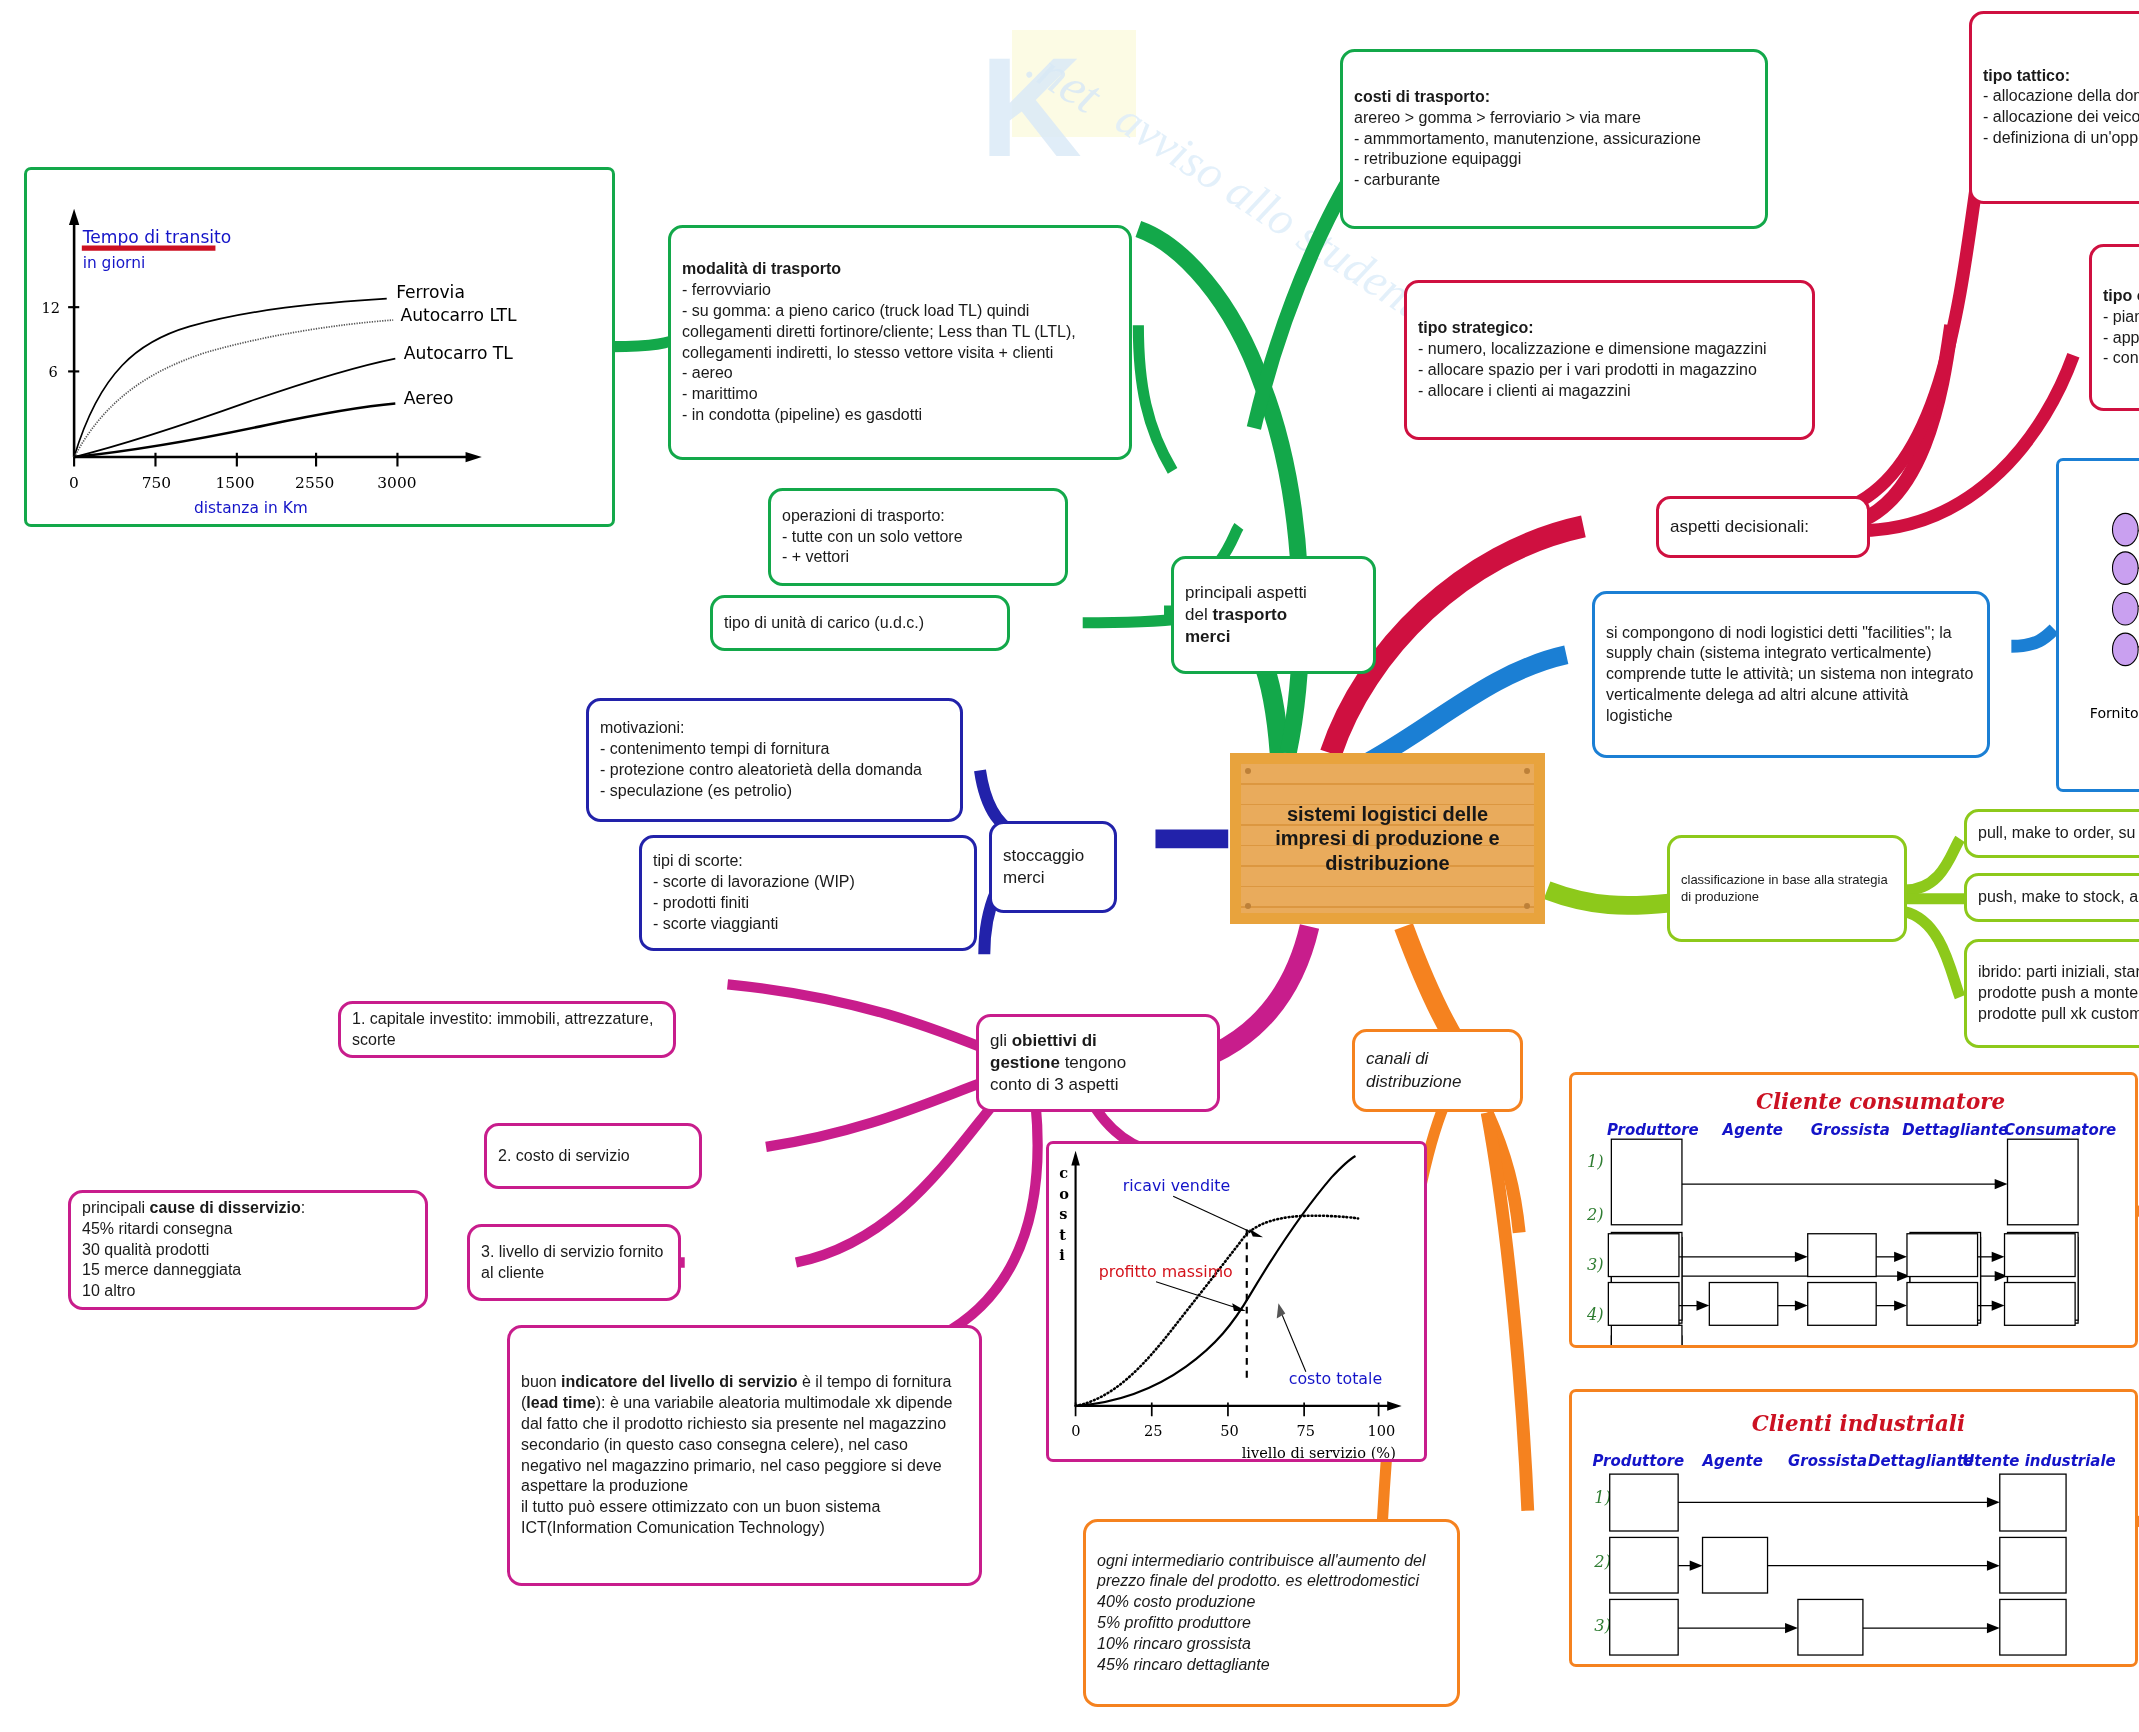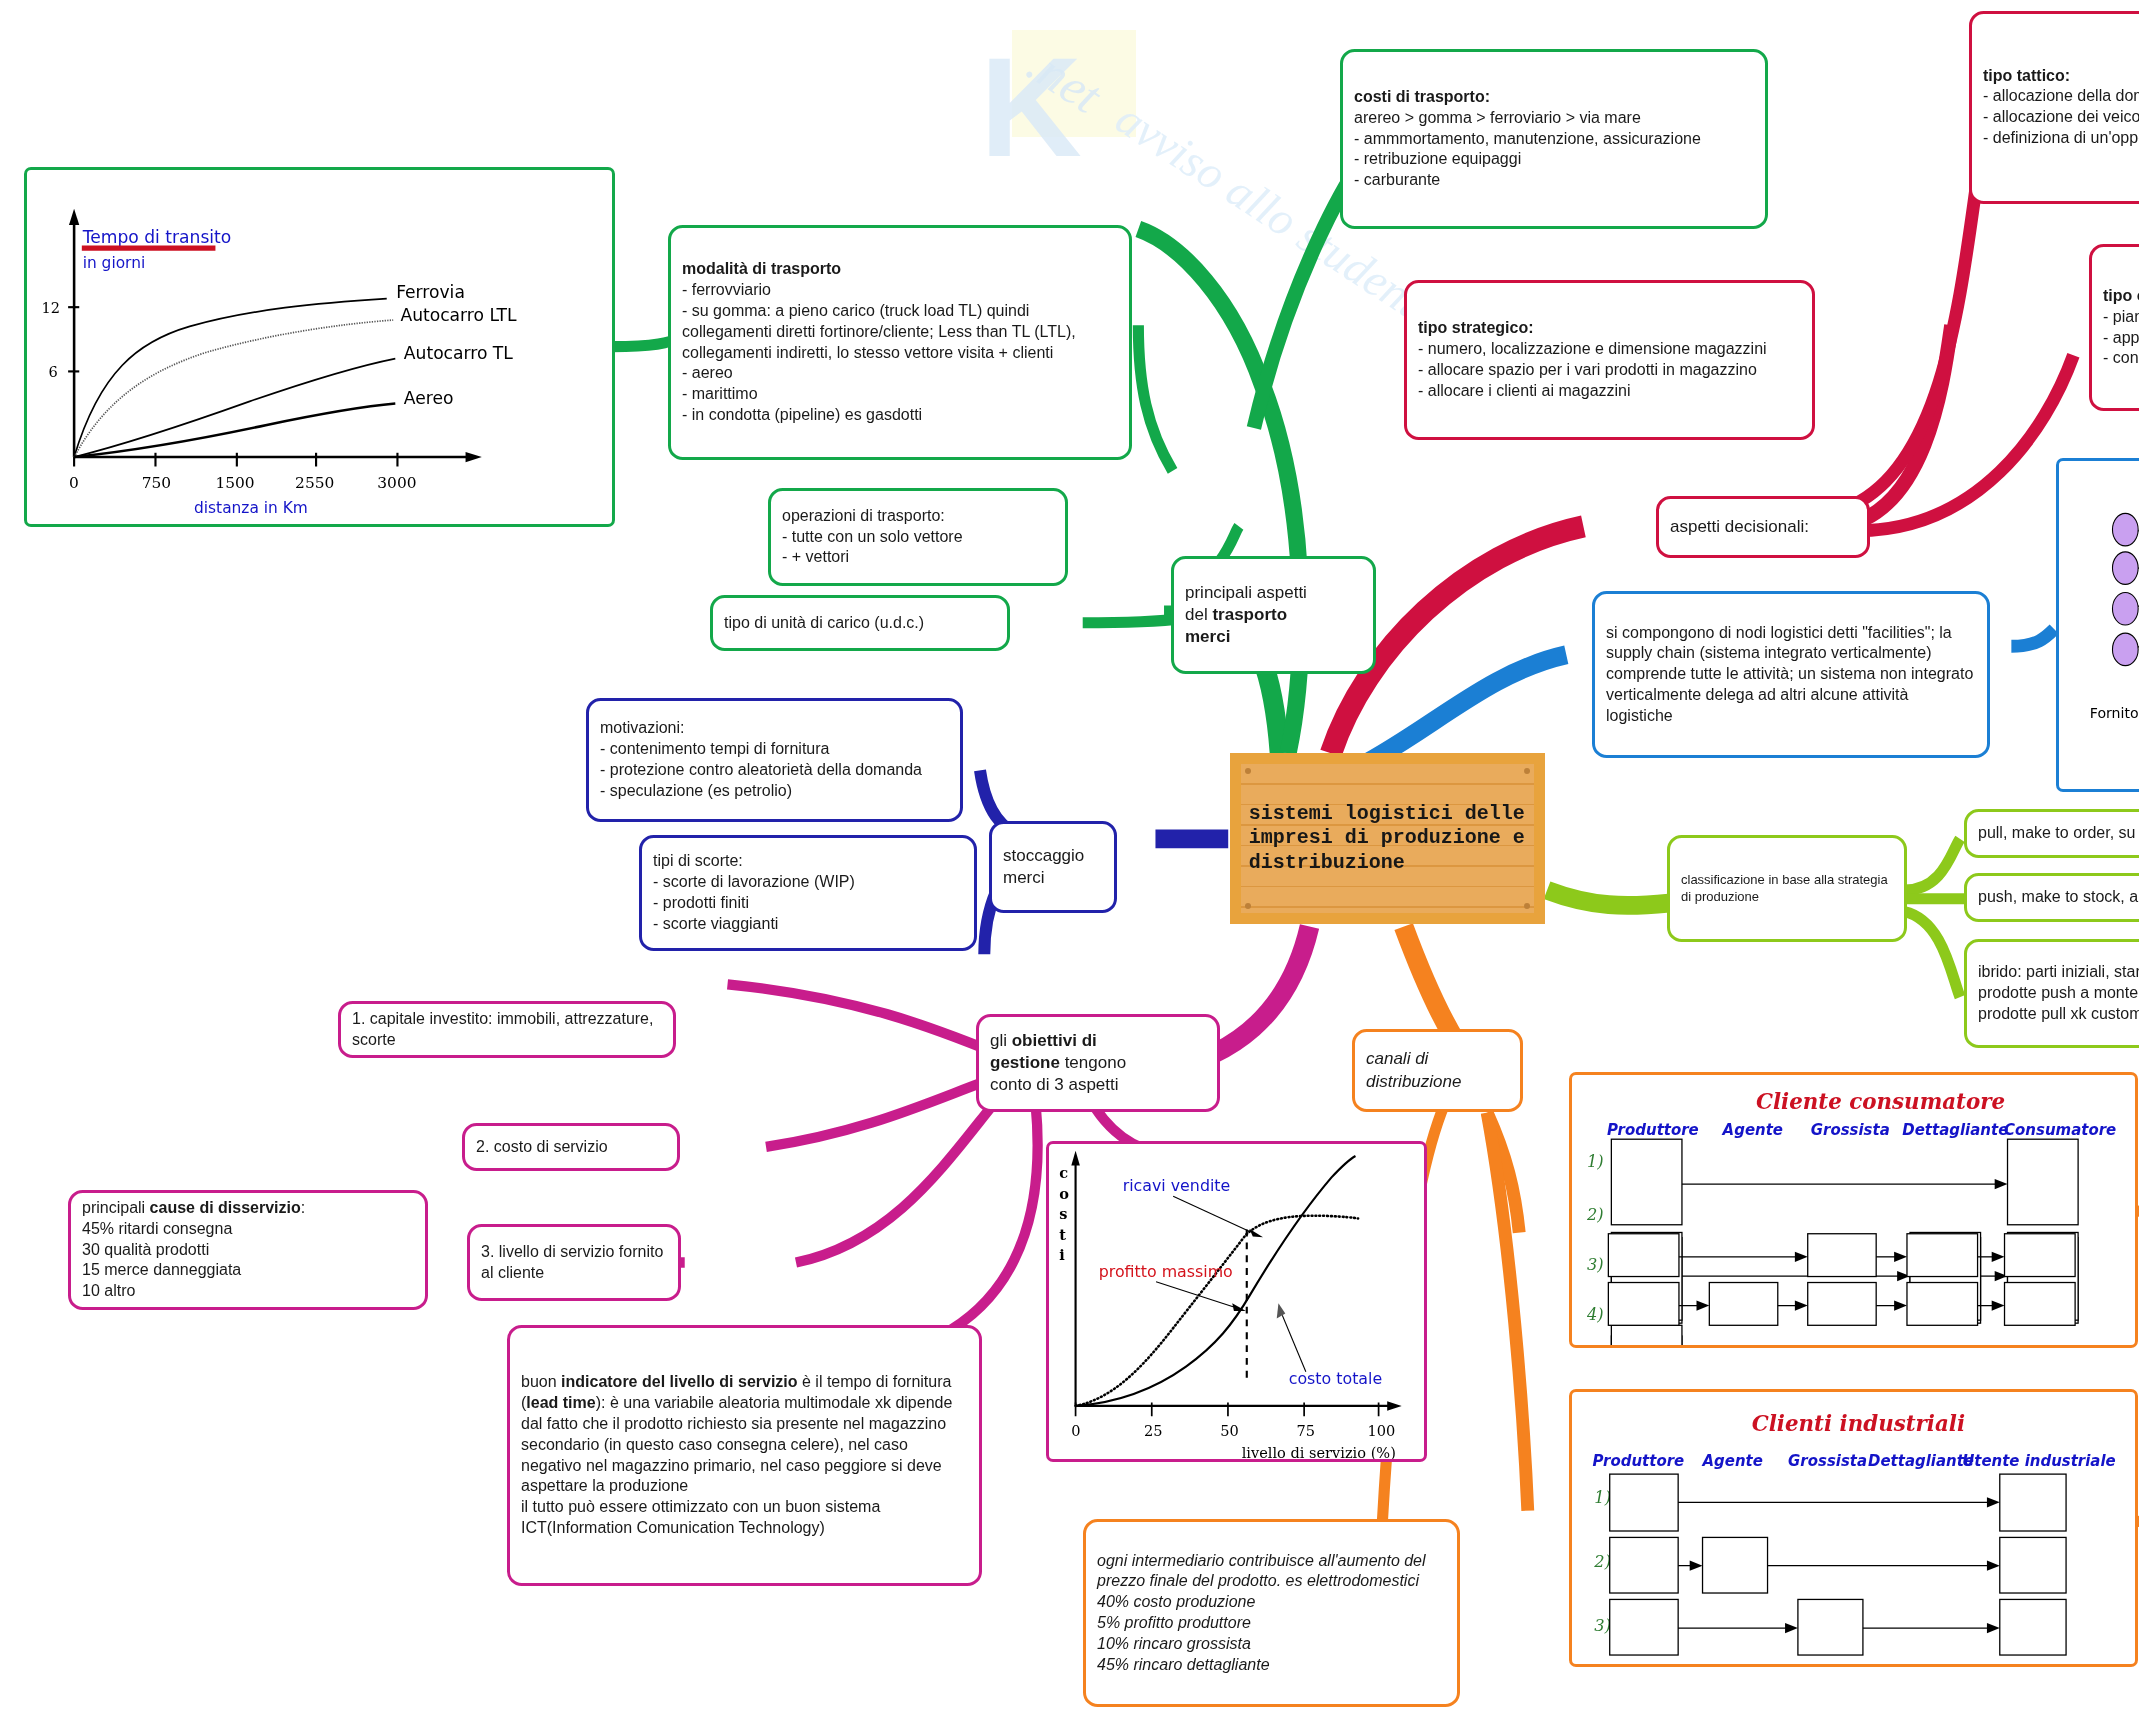--- a/index.html
+++ b/index.html
@@ -30,21 +30,21 @@
   svg.links{position:absolute;left:0;top:0;width:2557px;height:1732px;pointer-events:none;}
 
   
   .center{position:absolute;left:1230px;top:753px;width:315px;height:171px;
           background:linear-gradient(#e8a33d,#d98c25);
           border:11px solid #e8a33d;box-sizing:border-box;
           box-shadow:0 0 0 1.3px #b8751c inset;}
   .center .plank{position:absolute;inset:0;
      background:repeating-linear-gradient(180deg,#e9ab5c 0px,#e9ab5c 19px,#dc9740 19px,#dc9740 20.5px);}
   .center .txt{position:absolute;inset:0;display:flex;align-items:center;justify-content:center;
-     font-weight:700;font-size:20px;color:#171717;line-height:1.22;padding:4.3px 7.7px;box-sizing:border-box;font-family:Liberation Mono, monospace;}
+     text-align:center;font-weight:700;font-size:20px;color:#171717;line-height:1.22;padding:4.3px 7.7px;box-sizing:border-box;}
   .screw{position:absolute;width:6px;height:6px;border-radius:50%;background:#b4低;}
   .screw{background:#bd8038;}
 
   
   .figbox{position:absolute;box-sizing:border-box;background:#fff;border-radius:7px;overflow:hidden;}
 </style>
 </head>
 <body>
 
 <div id="canvas">
@@ -317,21 +317,21 @@
   </div>
 
   <div class="node magenta" style="left:976px;top:1014px;width:244px;height:98px;font-size:17px;">
     <div>gli <b>obiettivi di</b><br><b>gestione</b> tengono<br>conto di 3 aspetti</div>
   </div>
 
   <div class="node magenta" style="left:338px;top:1001px;width:338px;height:57px;font-size:16px;">
     <div class="t">1. capitale investito: immobili, attrezzature, scorte</div>
   </div>
 
-  <div class="node magenta" style="left:462px;top:1123px;width:218px;height:48px;font-size:16px;">
+  <div class="node magenta" style="left:484px;top:1123px;width:218px;height:66px;font-size:16px;">
     <div class="t">2. costo di servizio</div>
   </div>
 
   <div class="node magenta" style="left:467px;top:1224px;width:214px;height:77px;font-size:16px;">
     <div class="t">3. livello di servizio fornito al cliente</div>
   </div>
 
   <div class="node magenta" style="left:68px;top:1190px;width:360px;height:120px;font-size:16px;">
     <div>principali <b>cause di disservizio</b>:<br>45% ritardi consegna<br>30 qualità prodotti<br>15 merce danneggiata<br>10 altro</div>
   </div>

